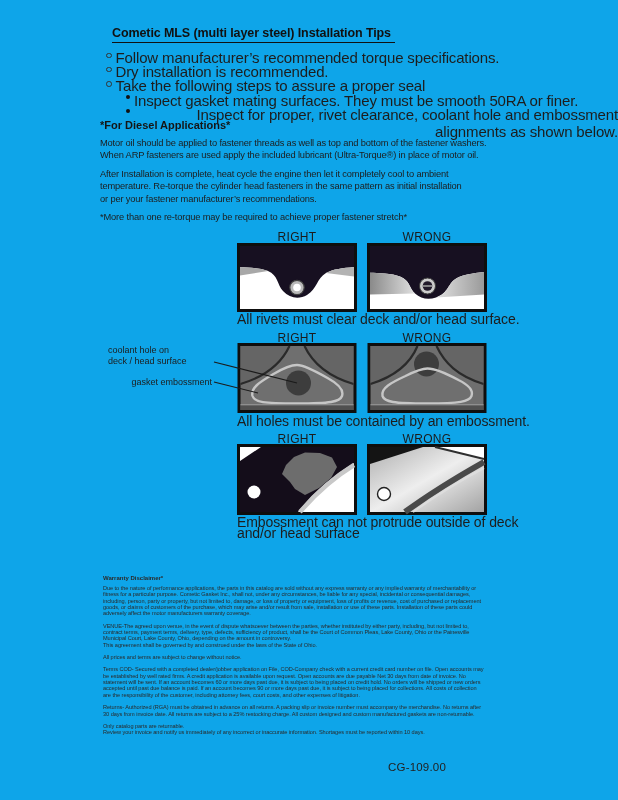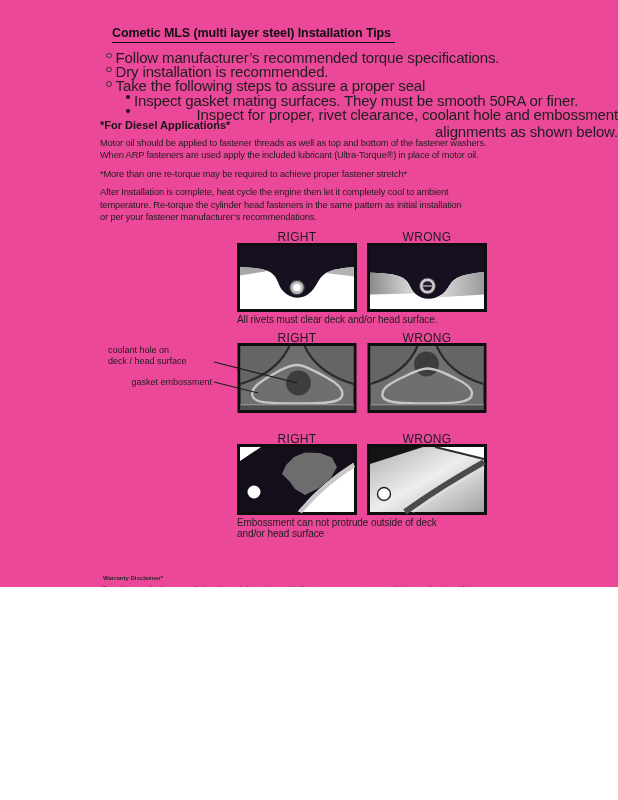--- a/index.html
+++ b/index.html
@@ -1,36 +1,36 @@
 <!DOCTYPE html>
 <html><head>
 <meta charset="utf-8">
 <style>
   html,body { margin:0; padding:0; background:#ffffff; }
   .page {
-    position:relative; width:618px; height:587px; background:#ec4899;
+    position:relative; width:618px; height:800px; background:#0ea5e9;
     font-family:"Liberation Sans", sans-serif; color:#1d1d1d; overflow:hidden;text-decoration:underline;
   }
   .title {
     position:absolute; left:112px; top:26px;
     font-size:12.5px; font-weight:bold; letter-spacing:-0.1px;
     border-bottom:1.8px solid #111; padding:0 4px 2px 0; color:#111;
   }
   .bullets { position:absolute; left:106px; top:49px; font-size:15px; letter-spacing:-0.15px; }
   .b { display:flex; align-items:flex-start; height:14.2px; }
   .b.sub { margin-left:20px;text-align:right; }
   .dot-o { width:3.6px; height:3.6px; border:1px solid #333; border-radius:50%; margin:3.6px 4px 0 0; flex:none; }
   .dot-f { width:4px;  height:4px;  background:#111;       border-radius:50%; margin:3.6px 4px 0 0; flex:none; }
 
   .diesel { position:absolute; left:100px; top:119px; width:432px; }
   .dheading { font-size:11px; font-weight:bold; margin-bottom:6px; color:#151515; }
   .para { font-size:9.3px; line-height:12.4px; letter-spacing:-0.15px; white-space:pre-line; margin-bottom:6px; }
 
   .dlabel { position:absolute; width:120px; text-align:center; font-size:12px; letter-spacing:0.3px; color:#1b1b1b; }
-  .caption { position:absolute; left:237px; font-size:10px; letter-spacing:-0.1px; white-space:pre-line; line-height:11px; }
+  .caption { position:absolute; left:237px; font-size:14px; letter-spacing:-0.1px; white-space:pre-line; line-height:11px; }
   .panel { position:absolute; width:120px; }
   .panel svg { display:block; }
 
   .lab-coolant { position:absolute; left:108px; top:345px; width:104px; 
                  font-size:9px; line-height:10.6px; white-space:pre-line; }
   .lab-emboss  { position:absolute; left:108px; top:377px; width:104px; text-align:right; font-size:9px; }
   .leaders { position:absolute; left:0; top:0; pointer-events:none; }
 
   .warranty { position:absolute; left:103px; top:575px; width:436px; color:#2a2a2a; }
   .wheading { font-size:6px; font-weight:bold; margin-bottom:4px; }
@@ -65,24 +65,24 @@
     <div class="b sub">
       <span class="dot-f"></span>
       <span>Inspect for proper, rivet clearance, coolant hole and embossment alignments as shown below.</span>
     </div>
   </div>
 
   <div class="diesel">
     <div class="dheading">*For Diesel Applications*</div>
     <div class="para">Motor oil should be applied to fastener threads as well as top and bottom of the fastener washers.
 When ARP fasteners are used apply the included lubricant (Ultra-Torque®) in place of motor oil.</div>
-    <div class="para">*More than one re-torque may be required to achieve proper fastener stretch*</div>
     <div class="para">After Installation is complete, heat cycle the engine then let it completely cool to ambient
 temperature. Re-torque the cylinder head fasteners in the same pattern as initial installation
 or per your fastener manufacturer’s recommendations.</div>
+    <div class="para">*More than one re-torque may be required to achieve proper fastener stretch*</div>
   </div>
 
   <div class="dlabel" style="left:237px; top:230px;">RIGHT</div>
   <div class="dlabel" style="left:367px; top:230px;">WRONG</div>
 
   <div class="panel" style="left:237px; top:243px;">
     <svg width="120" height="69" viewBox="0 0 120 69">
       <rect x="1.5" y="1.5" width="117" height="66" fill="#ffffff" stroke="#0e0e0e" stroke-width="3"></rect>
       <path d="M3,3 H117 V24 C106,25 96,26 89,30 C80,35 80,46 70,52 C62,56.5 53,55.5 46,48 C40,41.5 41,32 31,28 C23,24.8 11,24.3 3,24.3 Z" fill="#171021"></path>
       <path d="M3,24.3 C11,24.3 23,24.8 31,28 L3,32.5 Z" fill="#a8a8a8"></path>
@@ -140,20 +140,21 @@
       <path d="M3,3 H50 C43,20 29,33 3,41 Z" fill="#656565"></path>
       <path d="M50,3 C43,20 29,33 3,41" fill="none" stroke="#2a2a2a" stroke-width="2.2"></path>
       <path d="M116,3 H69 C77,20 90,33 116,41 Z" fill="#656565"></path>
       <path d="M69,3 C77,20 90,33 116,41" fill="none" stroke="#2a2a2a" stroke-width="2.2"></path>
       <circle cx="59" cy="21" r="12.5" fill="#3d3d3d"></circle>
       <path d="M15,53 C13,45 24,39.5 38,33 C49,27.5 55,25.5 60,25.5 C67,25.5 78,30 91,37 C101,42 106,47.5 104,53 C102,58.5 92,60.5 59.5,60.5 C26,60.5 17,59 15,53 Z" fill="none" stroke="#c6c6c6" stroke-width="2.4"></path>
       <rect x="3" y="61" width="113" height="1.5" fill="#8f8f8f"></rect>
       <rect x="3" y="62.5" width="113" height="4.5" fill="#505050"></rect>
     </svg>
   </div>
+  <div class="caption" style="top:416px;">All holes must be contained by an embossment.</div>
 
   <div class="dlabel" style="left:237px; top:432px;">RIGHT</div>
   <div class="dlabel" style="left:367px; top:432px;">WRONG</div>
 
   <div class="panel" style="left:237px; top:444px;">
     <svg width="120" height="71" viewBox="0 0 120 71">
       <rect x="1.5" y="1.5" width="117" height="68" fill="#ffffff" stroke="#0e0e0e" stroke-width="3"></rect>
       <path d="M24,3 H117 V19 C96,32 78,47 61,68 L3,68 V17 Z" fill="#140d1a"></path>
       <path d="M117,21 C96,34 79,49 63,68" fill="none" stroke="#c8c8c8" stroke-width="4.5"></path>
       <path d="M49,21 L57,13 L68,8.5 L83,9 L95,13.5 L100,23 L94,34 L82,44 L68,51 L58,45 L53,38 L45,30 Z" fill="#6d6d6d"></path>

